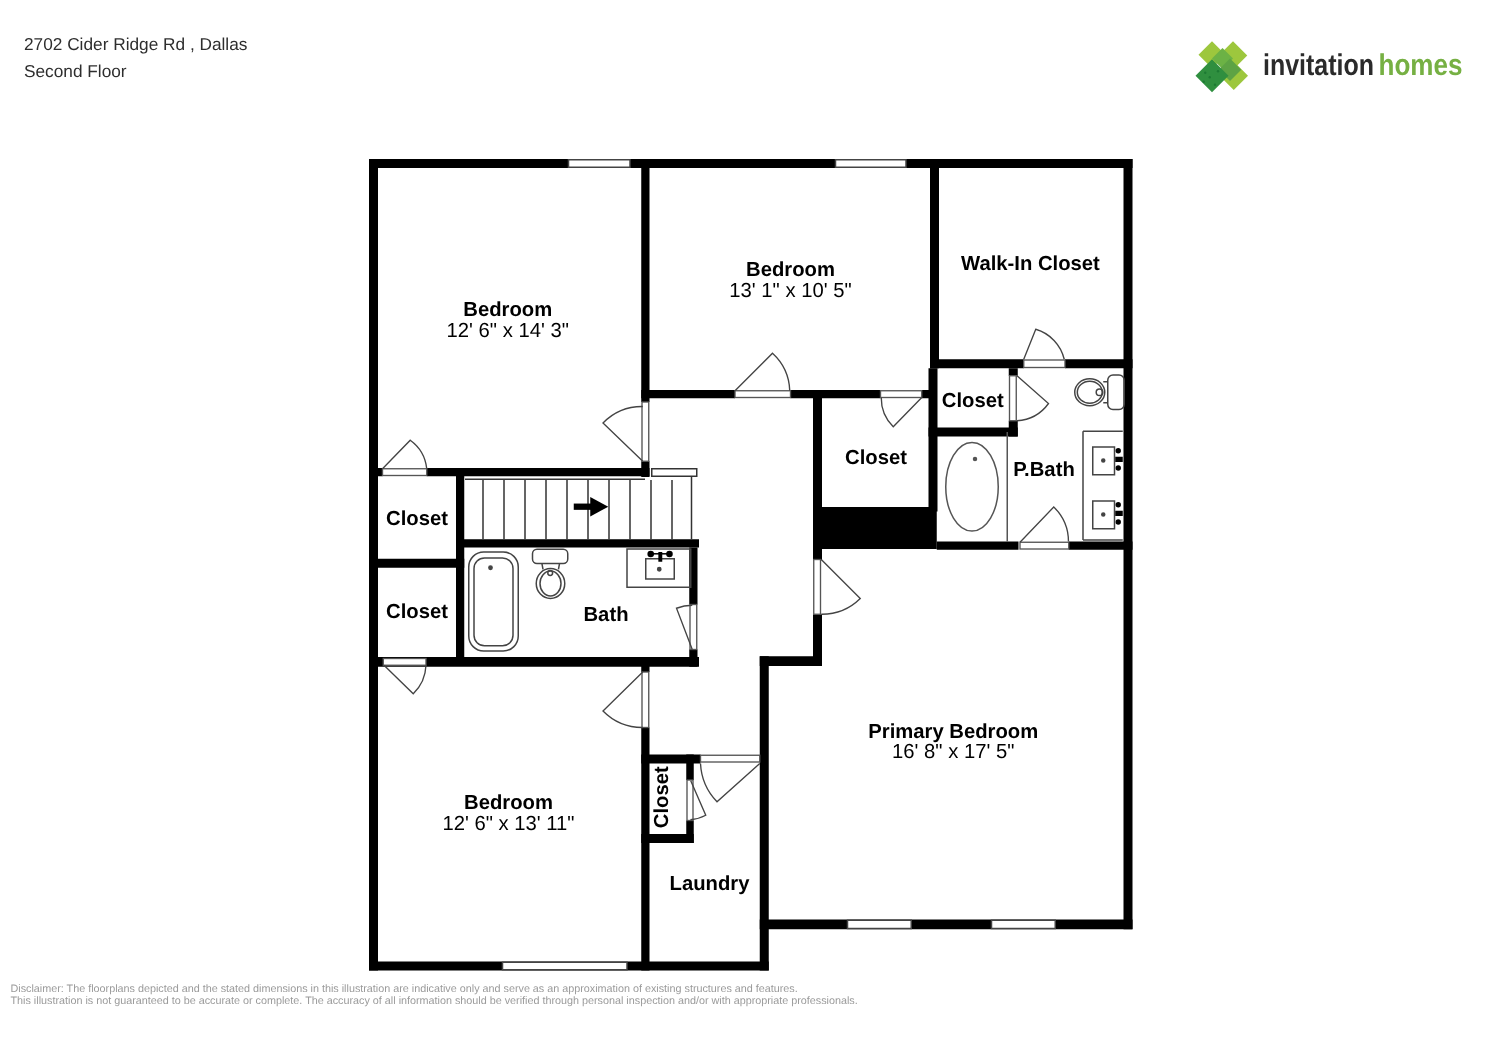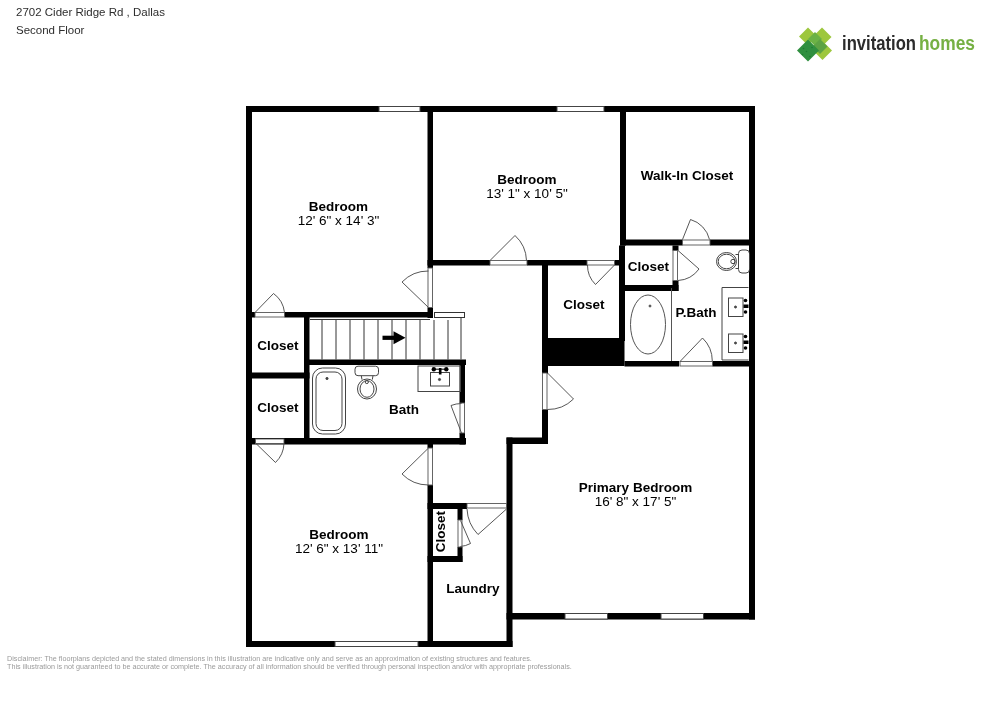--- a/index.html
+++ b/index.html
@@ -1,17 +1,17 @@
 <!DOCTYPE html>
 <html><head>
 <meta charset="utf-8">
 <style>
   html,body{margin:0;padding:0;background:#ffffff;}
   body{width:1000px;height:707px;overflow:hidden;font-family:"Liberation Sans",sans-serif;}
-  .hdr{position:absolute;left:16px;top:4px;font-size:11.5px;color:#2e2e2e;line-height:17.5px;}
+  .hdr{position:absolute;left:16px;top:22px;font-size:11.5px;color:#2e2e2e;line-height:17.5px;}
   .disc{position:absolute;left:7px;top:655px;font-size:7.2px;color:#9a9a9a;line-height:7.5px;white-space:nowrap;}
   svg{position:absolute;left:0;top:0;}
   text{font-family:"Liberation Sans",sans-serif;}
   .rn{font-weight:bold;font-size:13.5px;text-anchor:middle;fill:#000;}
   .dm{font-size:13.5px;text-anchor:middle;fill:#000;}
 </style>
 </head>
 <body>
 
 <div class="hdr">2702 Cider Ridge Rd , Dallas<br>Second Floor</div>

